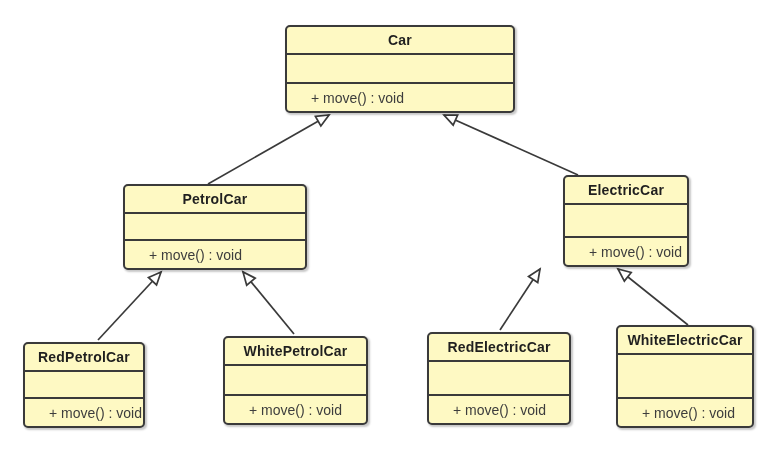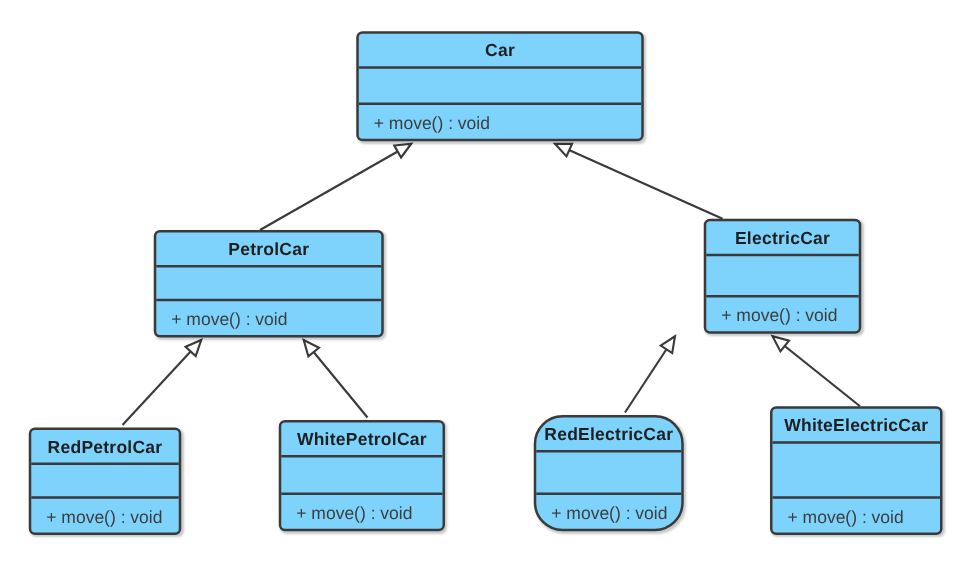--- a/index.html
+++ b/index.html
@@ -19,21 +19,21 @@
     position: absolute;
     left: 0;
     top: 0;
     width: 777px;
     height: 454px;
   }
   .uml-class {
     position: absolute;
     display: flex;
     flex-direction: column;
-    background: #7dd3fc;
+    background: #fef9c3;
     border: 2px solid #3a3a3a;
     border-radius: 5px;
     box-shadow: 1.5px 1.5px 2px rgba(0,0,0,0.22);
     box-sizing: border-box;
   }
   .uml-head {
     height: 26px;
     flex: 0 0 26px;
     border-bottom: 2px solid #3a3a3a;
     display: flex;
@@ -46,31 +46,31 @@
   }
   .uml-attrs {
     flex: 1 1 auto;
   }
   .uml-methods {
     flex: 0 0 27px;
     height: 27px;
     border-top: 2px solid #3a3a3a;
     display: flex;
     align-items: center;
-    padding-left: 12px;
+    padding-left: 24px;
     font-size: 14px;
     color: #3d3d3d;
   }
   
   #box-car              { left: 285px; top:  25px; width: 230px; height: 88px; }
   #box-petrol-car       { left: 123px; top: 184px; width: 184px; height: 86px; }
   #box-electric-car     { left: 516px; top: 175px; width: 126px; height: 92px; margin-left: 47px; }
   #box-red-petrol-car   { left:  23px; top: 342px; width: 122px; height: 86px; }
-  #box-white-petrol-car { left: 223px; top: 336px; width: 133px; height: 89px; }
-  #box-red-electric-car { left: 427px; top: 332px; width: 120px; height: 93px; border-radius: 23px; }
+  #box-white-petrol-car { left: 223px; top: 336px; width: 145px; height: 89px; }
+  #box-red-electric-car { left: 427px; top: 332px; width: 144px; height: 93px; }
   #box-white-electric-car { left: 616px; top: 325px; width: 138px; height: 103px; }
 </style>
 </head>
 <body>
 
 <div id="canvas">
 
   <svg id="arrow-layer" viewBox="0 0 777 454" xmlns="http://www.w3.org/2000/svg">
     <defs>
       <marker id="hollow-triangle" markerUnits="userSpaceOnUse" markerWidth="18" markerHeight="16" refX="14" refY="7" orient="auto">

